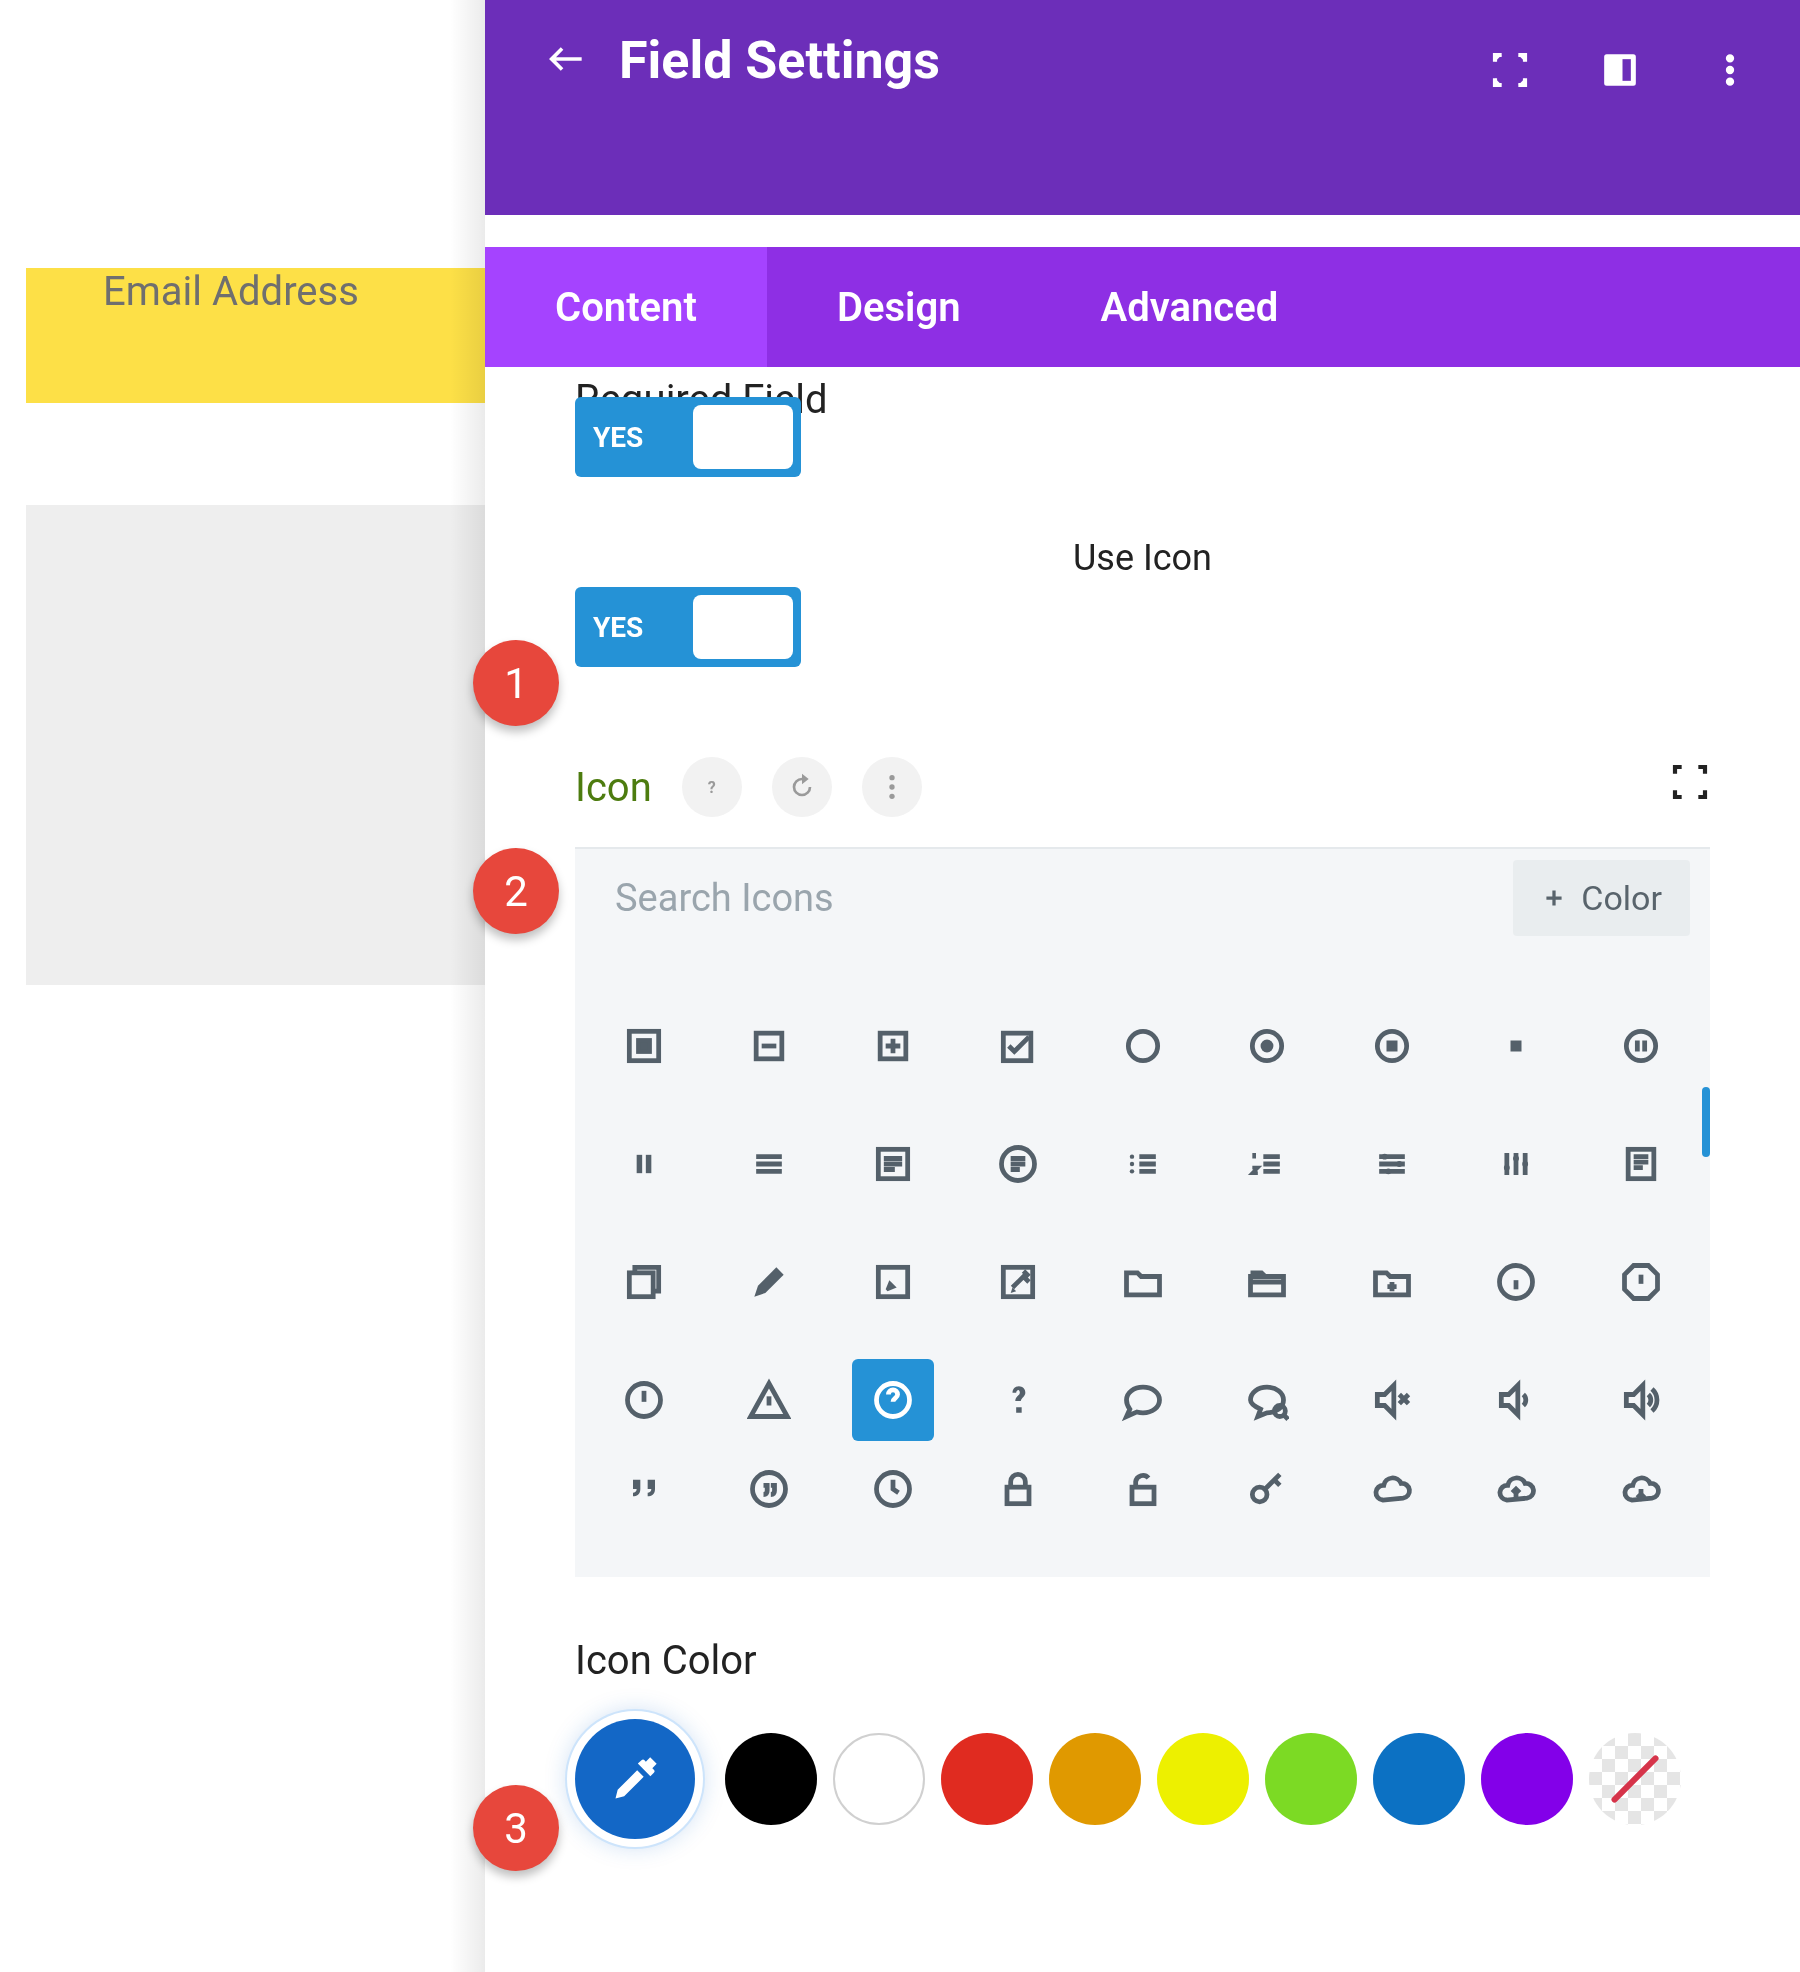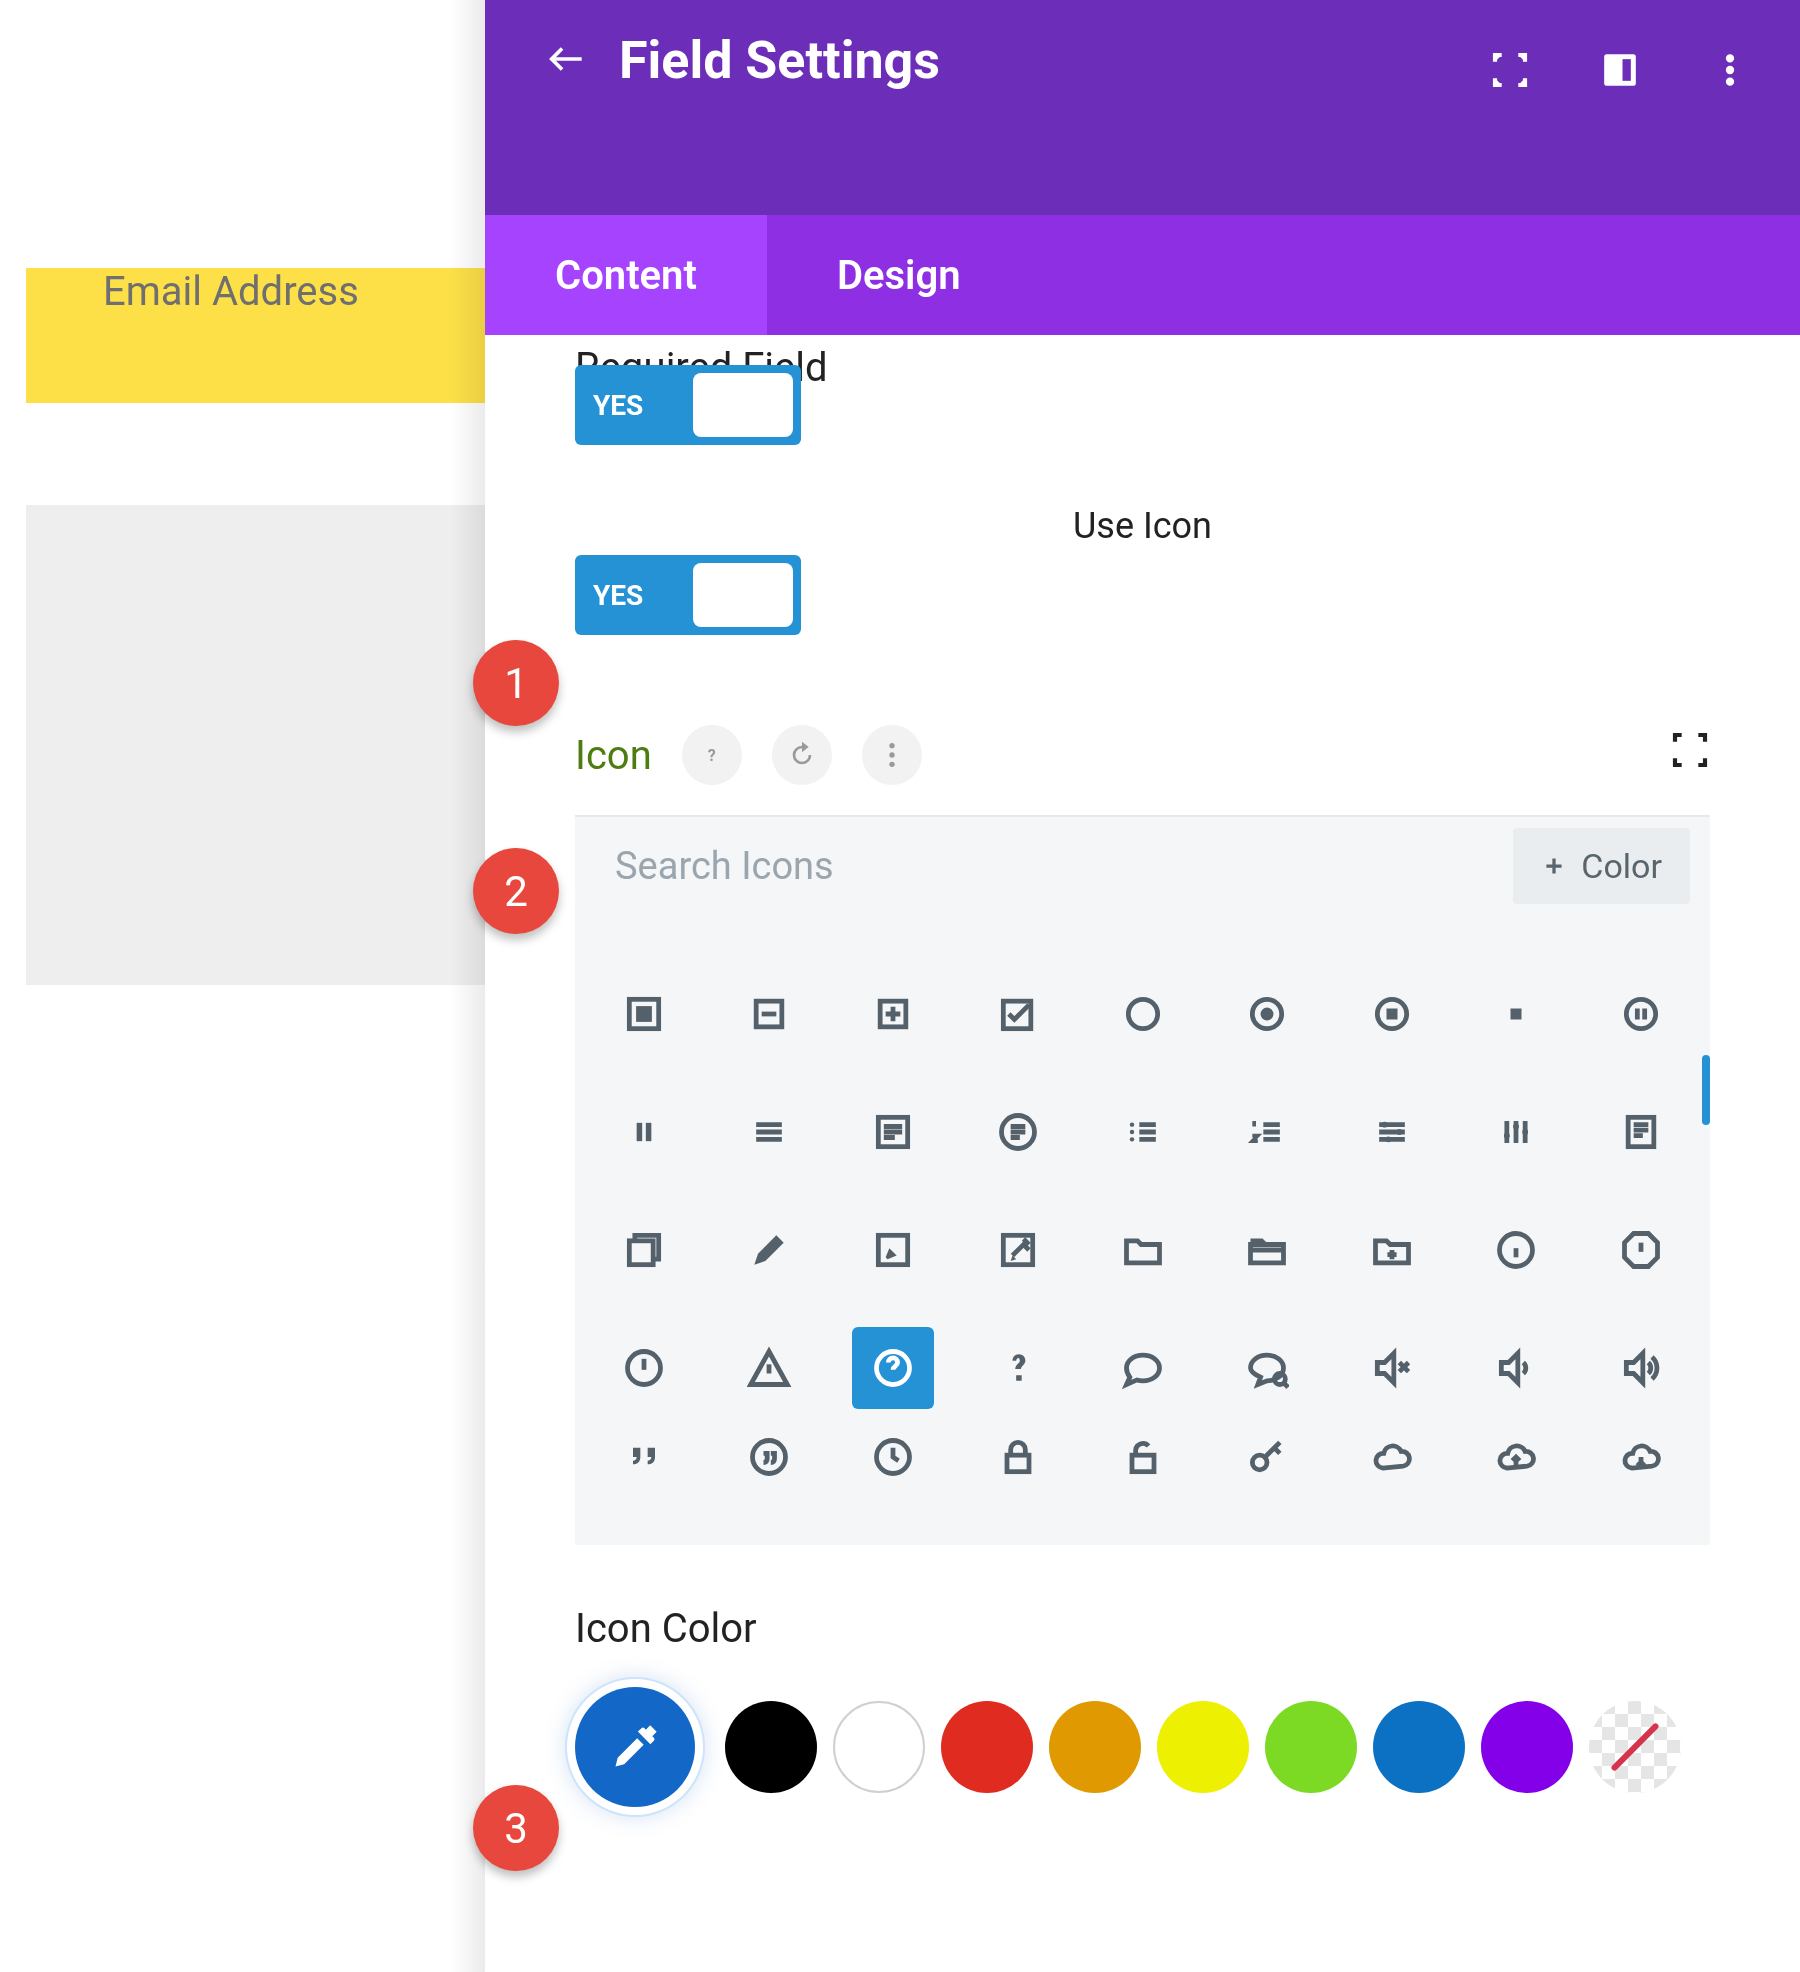--- a/index.html
+++ b/index.html
@@ -41,21 +41,21 @@
 .title-row .back svg { width: 44px; height: 44px; fill: #fff; }
 .panel-title { font-size: 52px; font-weight: 700; }
 .preset-row { margin-top: 16px; margin-left: 74px; color: #e1d3f0; font-size: 34px; display: flex; align-items: center; gap: 10px; }
 .preset-row .caret { font-size: 20px; opacity: .8; }
 .header-icons { position: absolute; right: 50px; top: 50px; display: flex; gap: 70px; align-items: center; }
 .header-icons svg { width: 40px; height: 40px; fill: #fff; stroke: #fff; }
 
 .tabs {
   height: 120px;
   background: #8e2fe4;
-  display: flex; align-items: stretch;
+  display: flex; align-items: stretch; margin-top: 32px;
 }
 .tab {
   height: 100%; display: flex; align-items: center; justify-content: center;
   color: #fff; font-size: 40px; font-weight: 600;
   padding: 0 70px;
   cursor: pointer;
 }
 .tab.active { background: #a543ff; }
 
 .panel-body {
@@ -242,20 +242,21 @@
             <circle cx="12" cy="12" r="2"></circle>
             <circle cx="12" cy="19" r="2"></circle>
           </svg>
       </span>
     </div>
   </div>
 
   <div class="tabs">
     <div class="tab active">Content</div>
     <div class="tab">Design</div>
+    <div class="tab">Advanced</div>
   </div>
 
   <div class="panel-body">
     <div class="clipped-label">Required Field</div>
 
     <div class="toggle first">
       <span class="yes">YES</span>
       <span class="knob"></span>
     </div>
 

